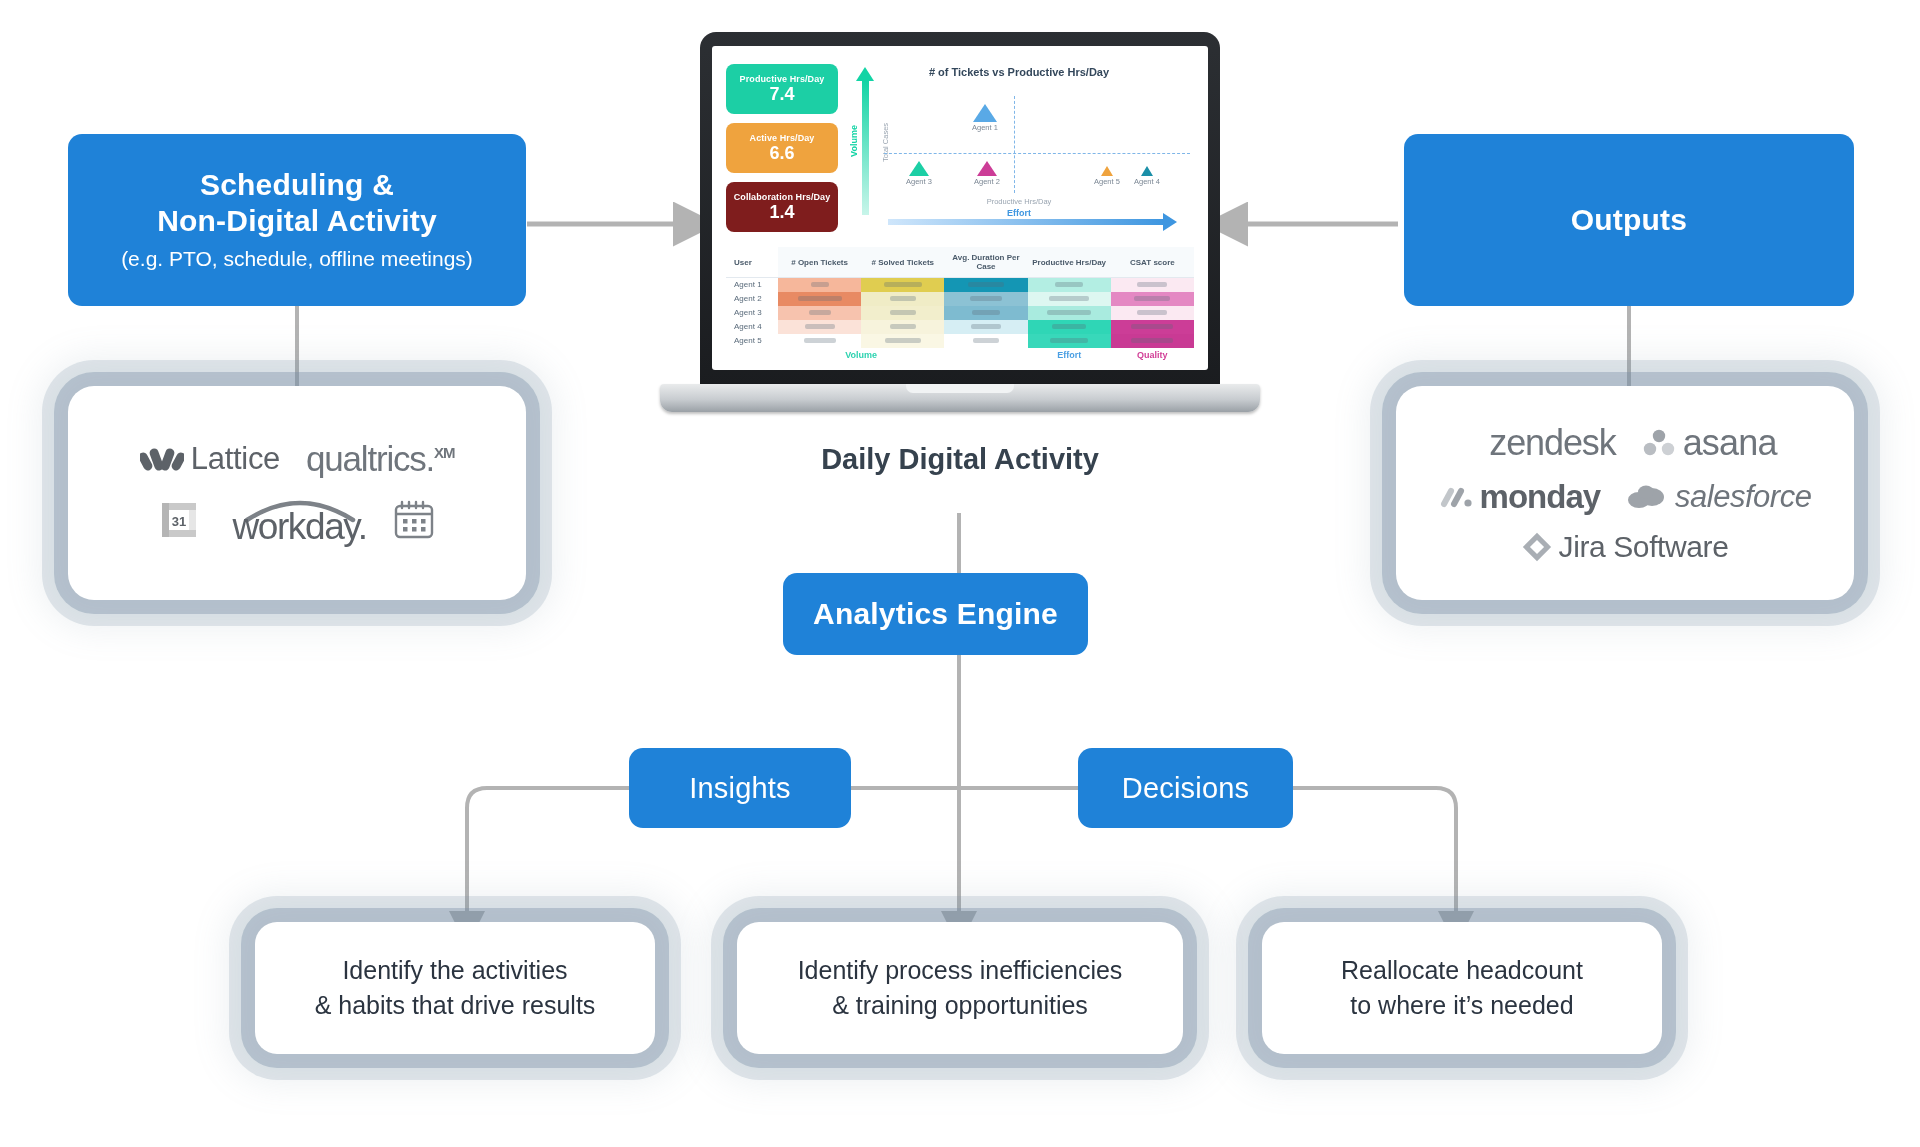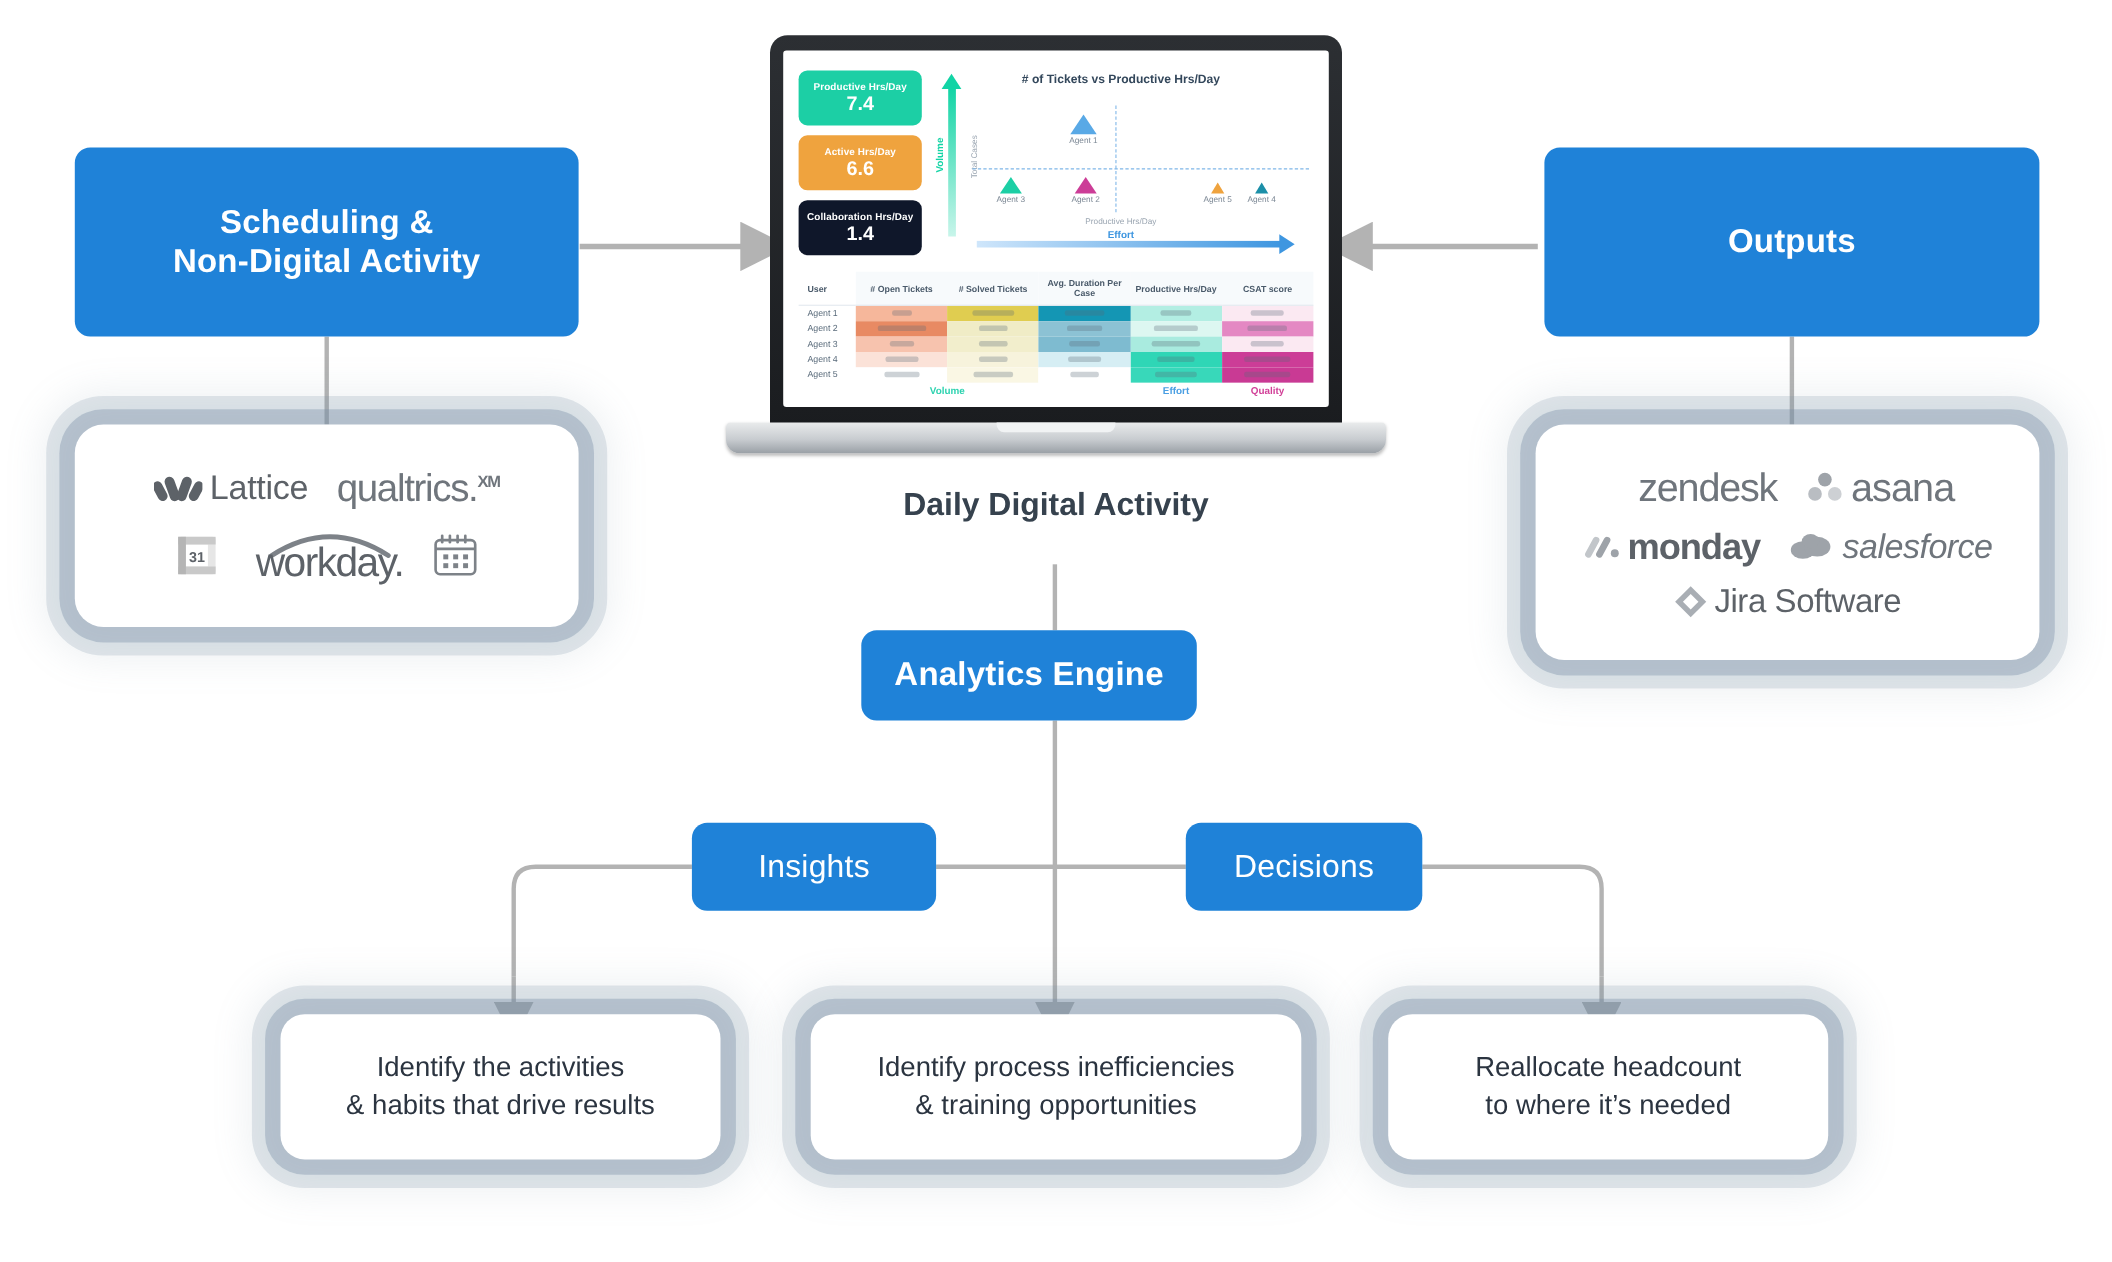--- a/index.html
+++ b/index.html
@@ -51,21 +51,21 @@
   .shadow-card {
     position: absolute;
     border-radius: 26px;
     background: #ffffff;
     box-shadow:
        0 0 0 14px rgba(120,143,165,0.38),
        0 0 0 26px rgba(120,143,165,0.20),
        0 0 34px 30px rgba(120,143,165,0.13);
   }
 
-  #card-left  { left: 68px; top: 386px; width: 458px; height: 184px; }
+  #card-left  { left: 68px; top: 386px; width: 458px; height: 214px; }
   #card-right { left: 1396px; top: 386px; width: 458px; height: 214px; }
 
   .outcome-card {
     display: flex; align-items: center; justify-content: center;
     text-align: center;
     border-radius: 22px;
   }
   .outcome-text {
     font-size: 25px;
     line-height: 1.42;
@@ -245,20 +245,21 @@
 
     <path d="M1293,788 L1436,788 Q1456,788 1456,808 L1456,888" fill="none" stroke="#b3b3b3" stroke-width="4"></path>
     <line x1="1456" y1="888" x2="1456" y2="915" stroke="#b3b3b3" stroke-width="4" marker-end="url(#ah)"></line>
   </svg>
 
   <div class="blue-box" id="box-scheduling">
     <div class="bb-title">
       <span>Scheduling &amp;</span><br>
       <span>Non-Digital Activity</span>
     </div>
+    <div class="bb-sub">(e.g. PTO, schedule, offline meetings)</div>
   </div>
 
   <div class="blue-box" id="box-outputs">
     <div class="bb-title">Outputs</div>
   </div>
 
   <div class="shadow-card" id="card-left">
     <div class="logo-wrap">
       <div class="logo-row">
         <div class="logo">
@@ -375,21 +376,21 @@
 
             <div class="kpi-col">
               <div class="kpi" style="background:#1ccfa5;">
                 <div class="kpi-label">Productive Hrs/Day</div>
                 <div class="kpi-value">7.4</div>
               </div>
               <div class="kpi" style="background:#efa33e;">
                 <div class="kpi-label">Active Hrs/Day</div>
                 <div class="kpi-value">6.6</div>
               </div>
-              <div class="kpi" style="background:#0f172a;">
+              <div class="kpi" style="background:#7f1d1d;">
                 <div class="kpi-label">Collaboration Hrs/Day</div>
                 <div class="kpi-value">1.4</div>
               </div>
             </div>
 
             <div class="scatter-panel">
               <div class="scatter-title"># of Tickets vs Productive Hrs/Day</div>
               <div class="axis-vol"></div>
               <div class="lbl-volume">Volume</div>
               <div class="lbl-totalcases">Total Cases</div>

